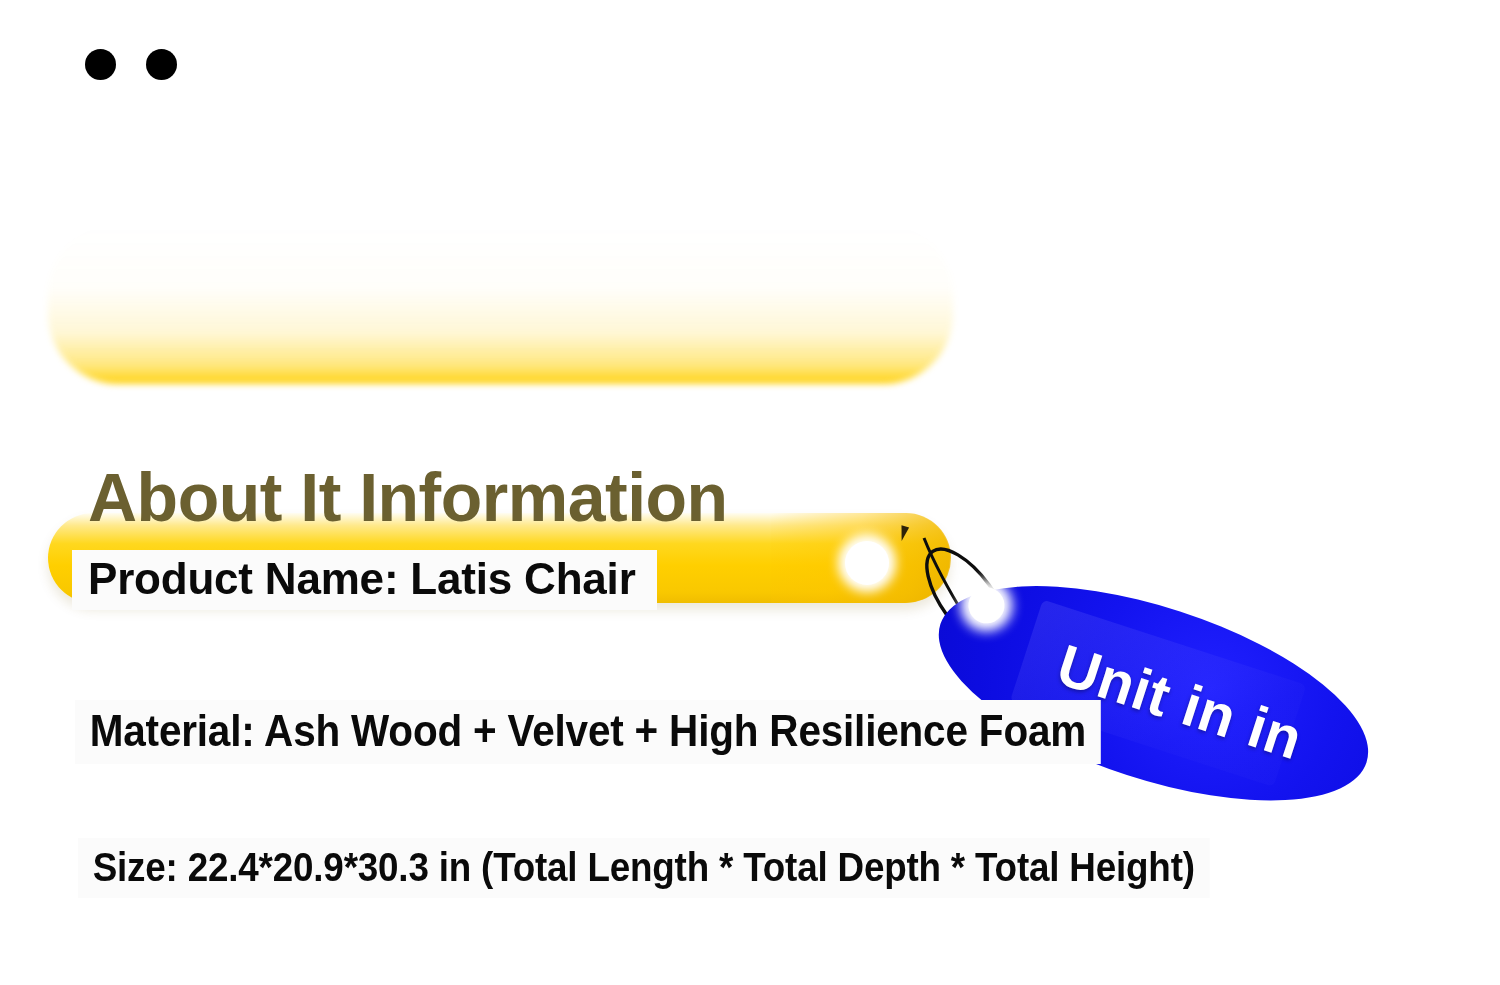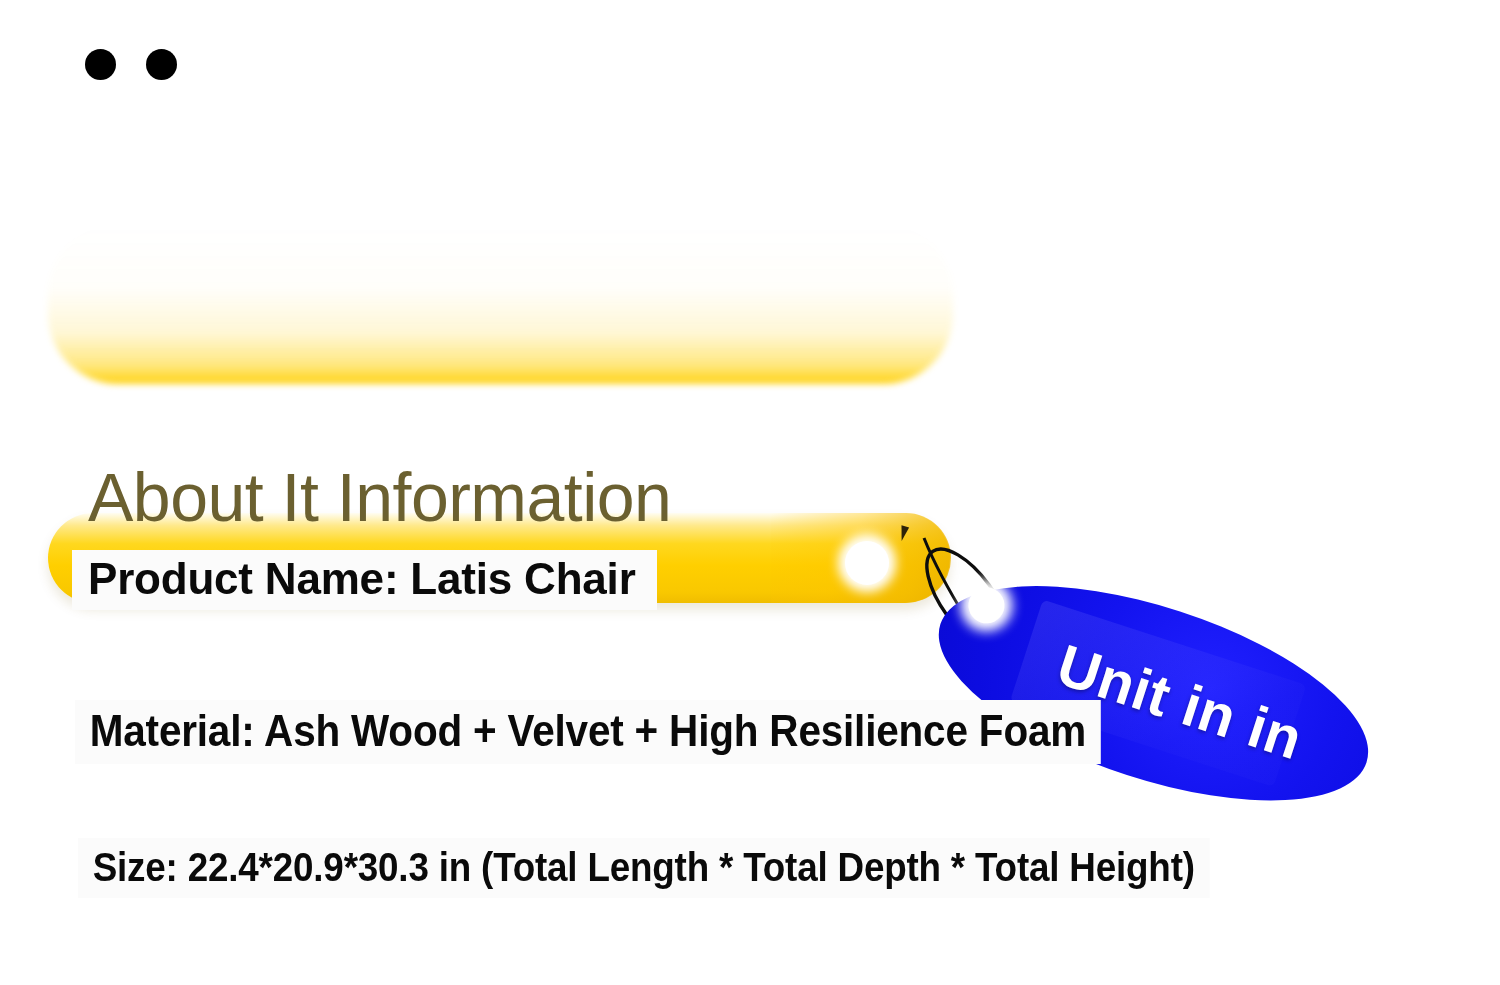--- a/index.html
+++ b/index.html
@@ -123,21 +123,21 @@
     transform: rotate(18deg);
   }
 
   .banner__title {
     position: absolute;
     left: 88px;
     top: 263px;
     margin: 0;
     font-size: 68px;
     line-height: 1;
-    font-weight: 400;
+    font-weight: 700;
     letter-spacing: -0.5px;
     color: #6b6030;
     white-space: nowrap;
     font-family: "Liberation Sans", "DejaVu Sans", sans-serif;
   }
 
   
   .ring-link {
     position: absolute;
     left: 880px;

